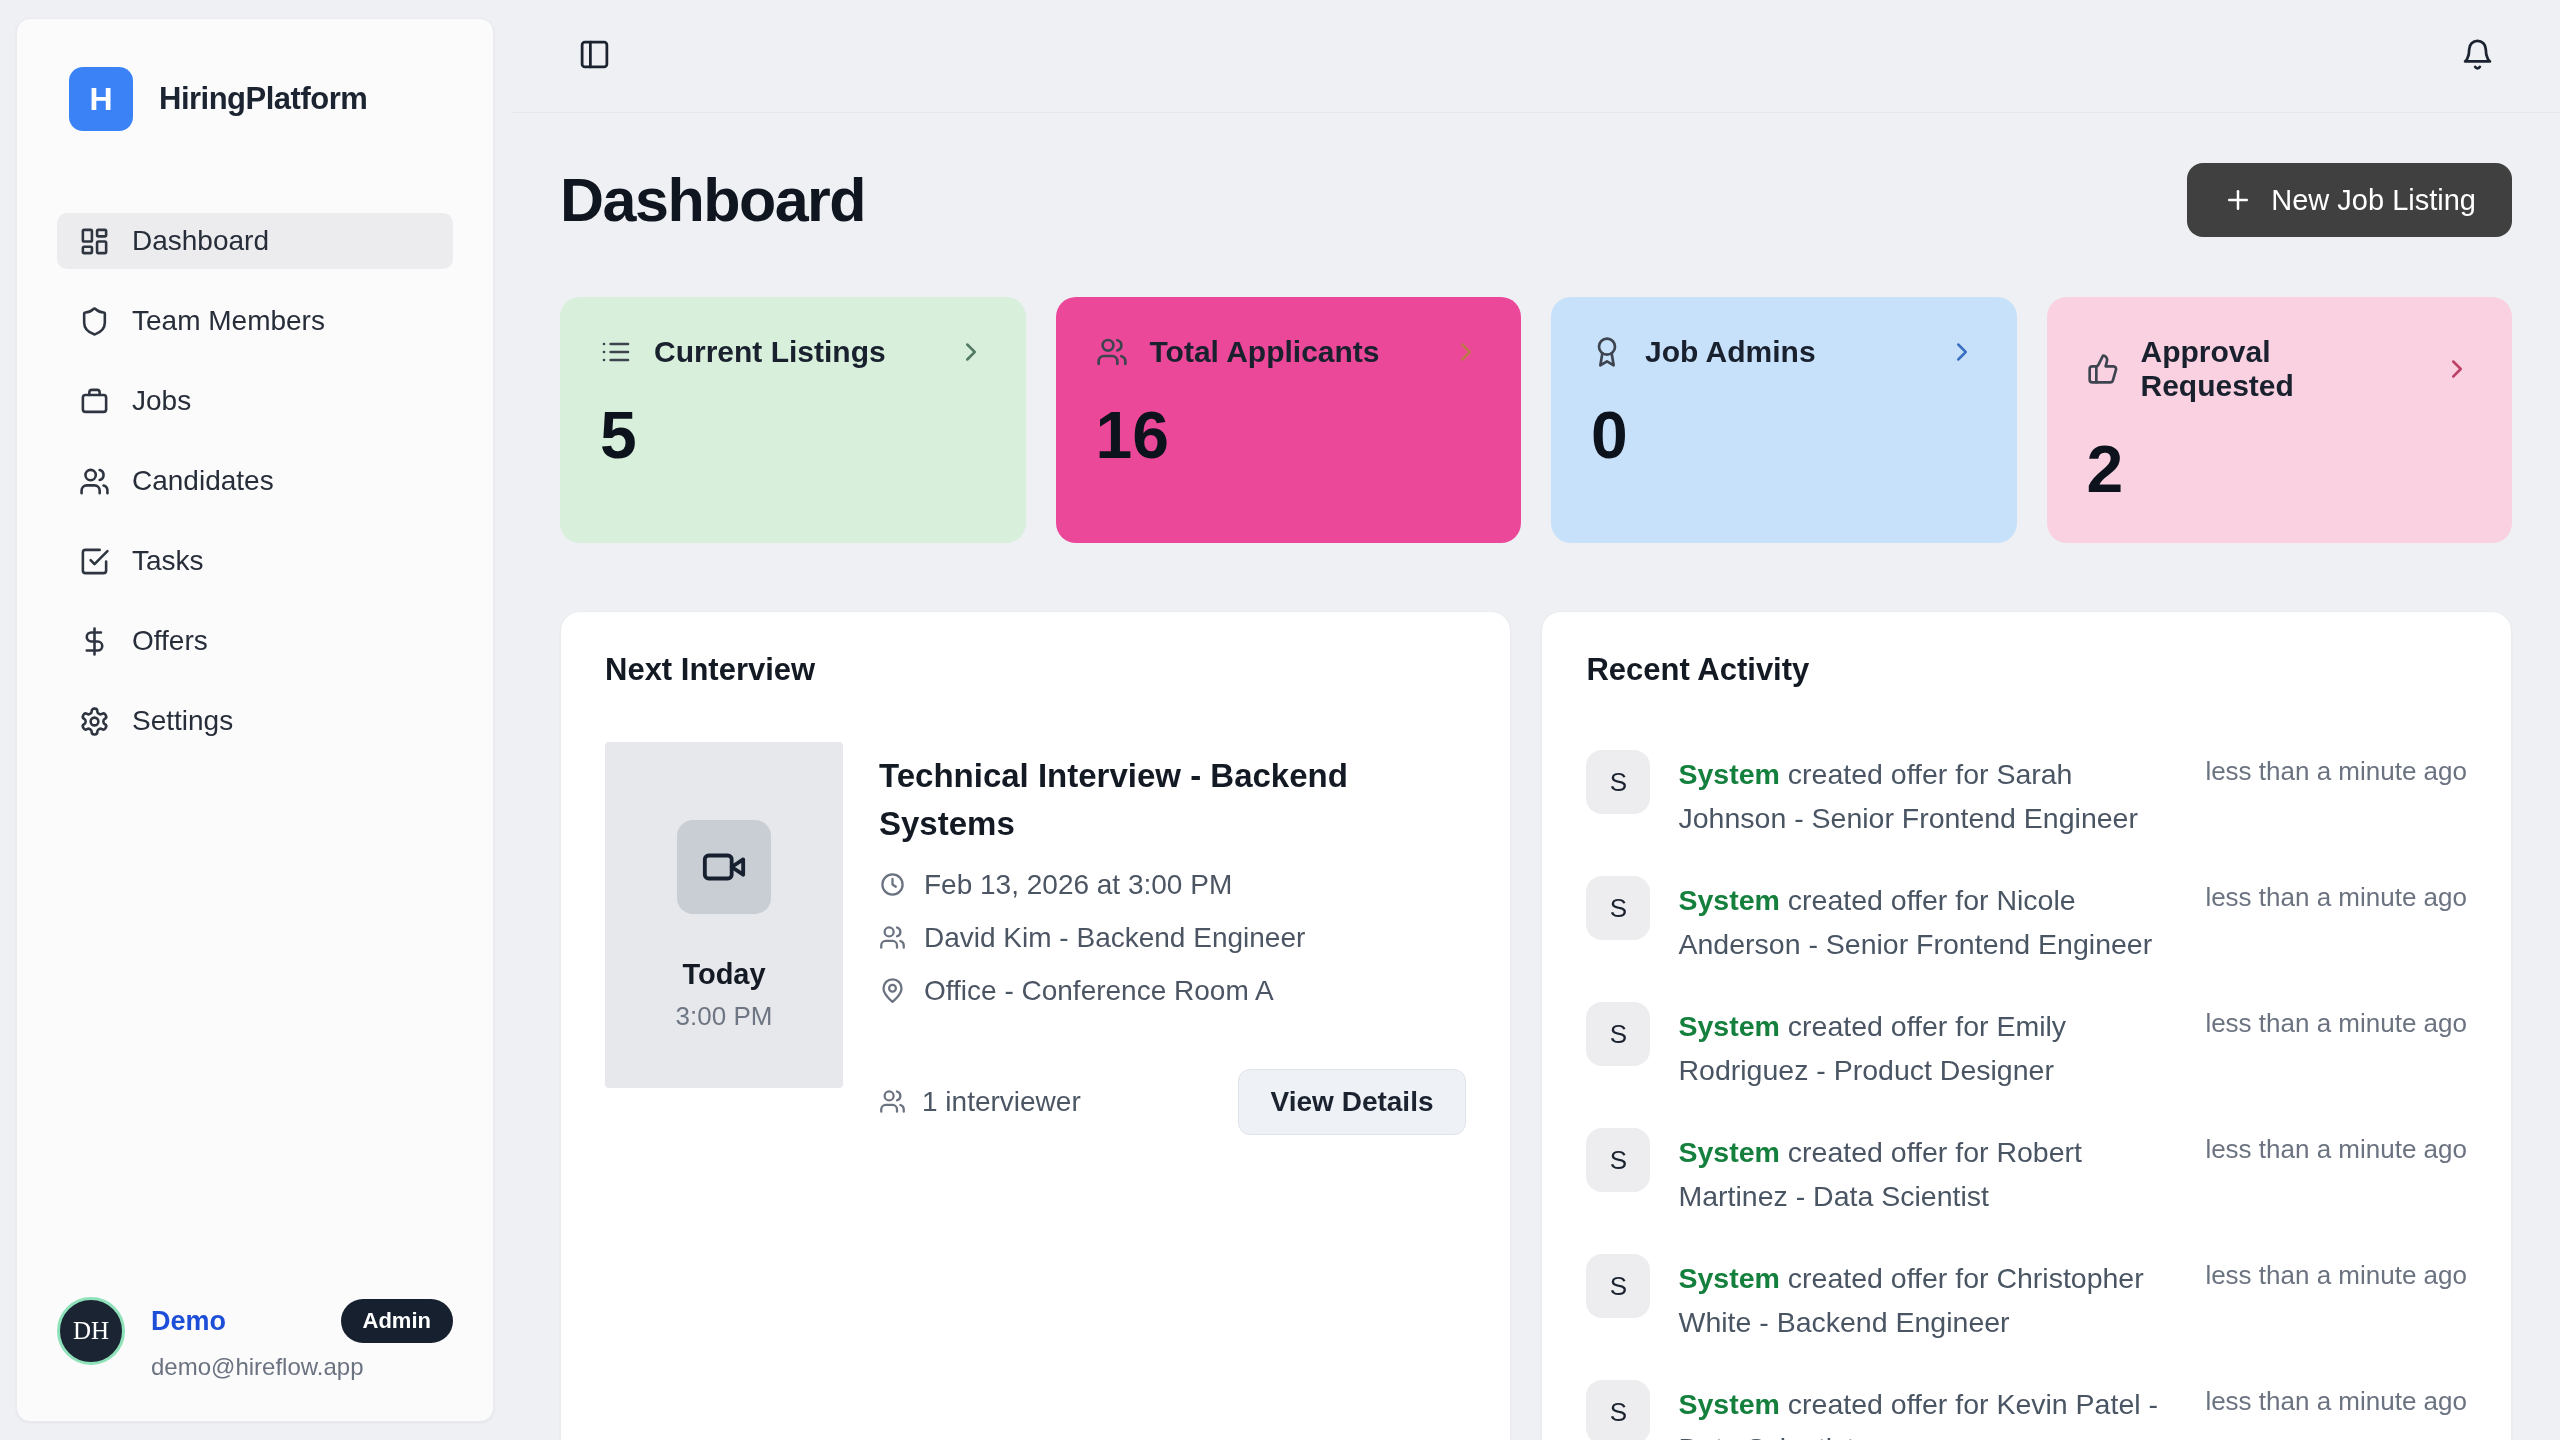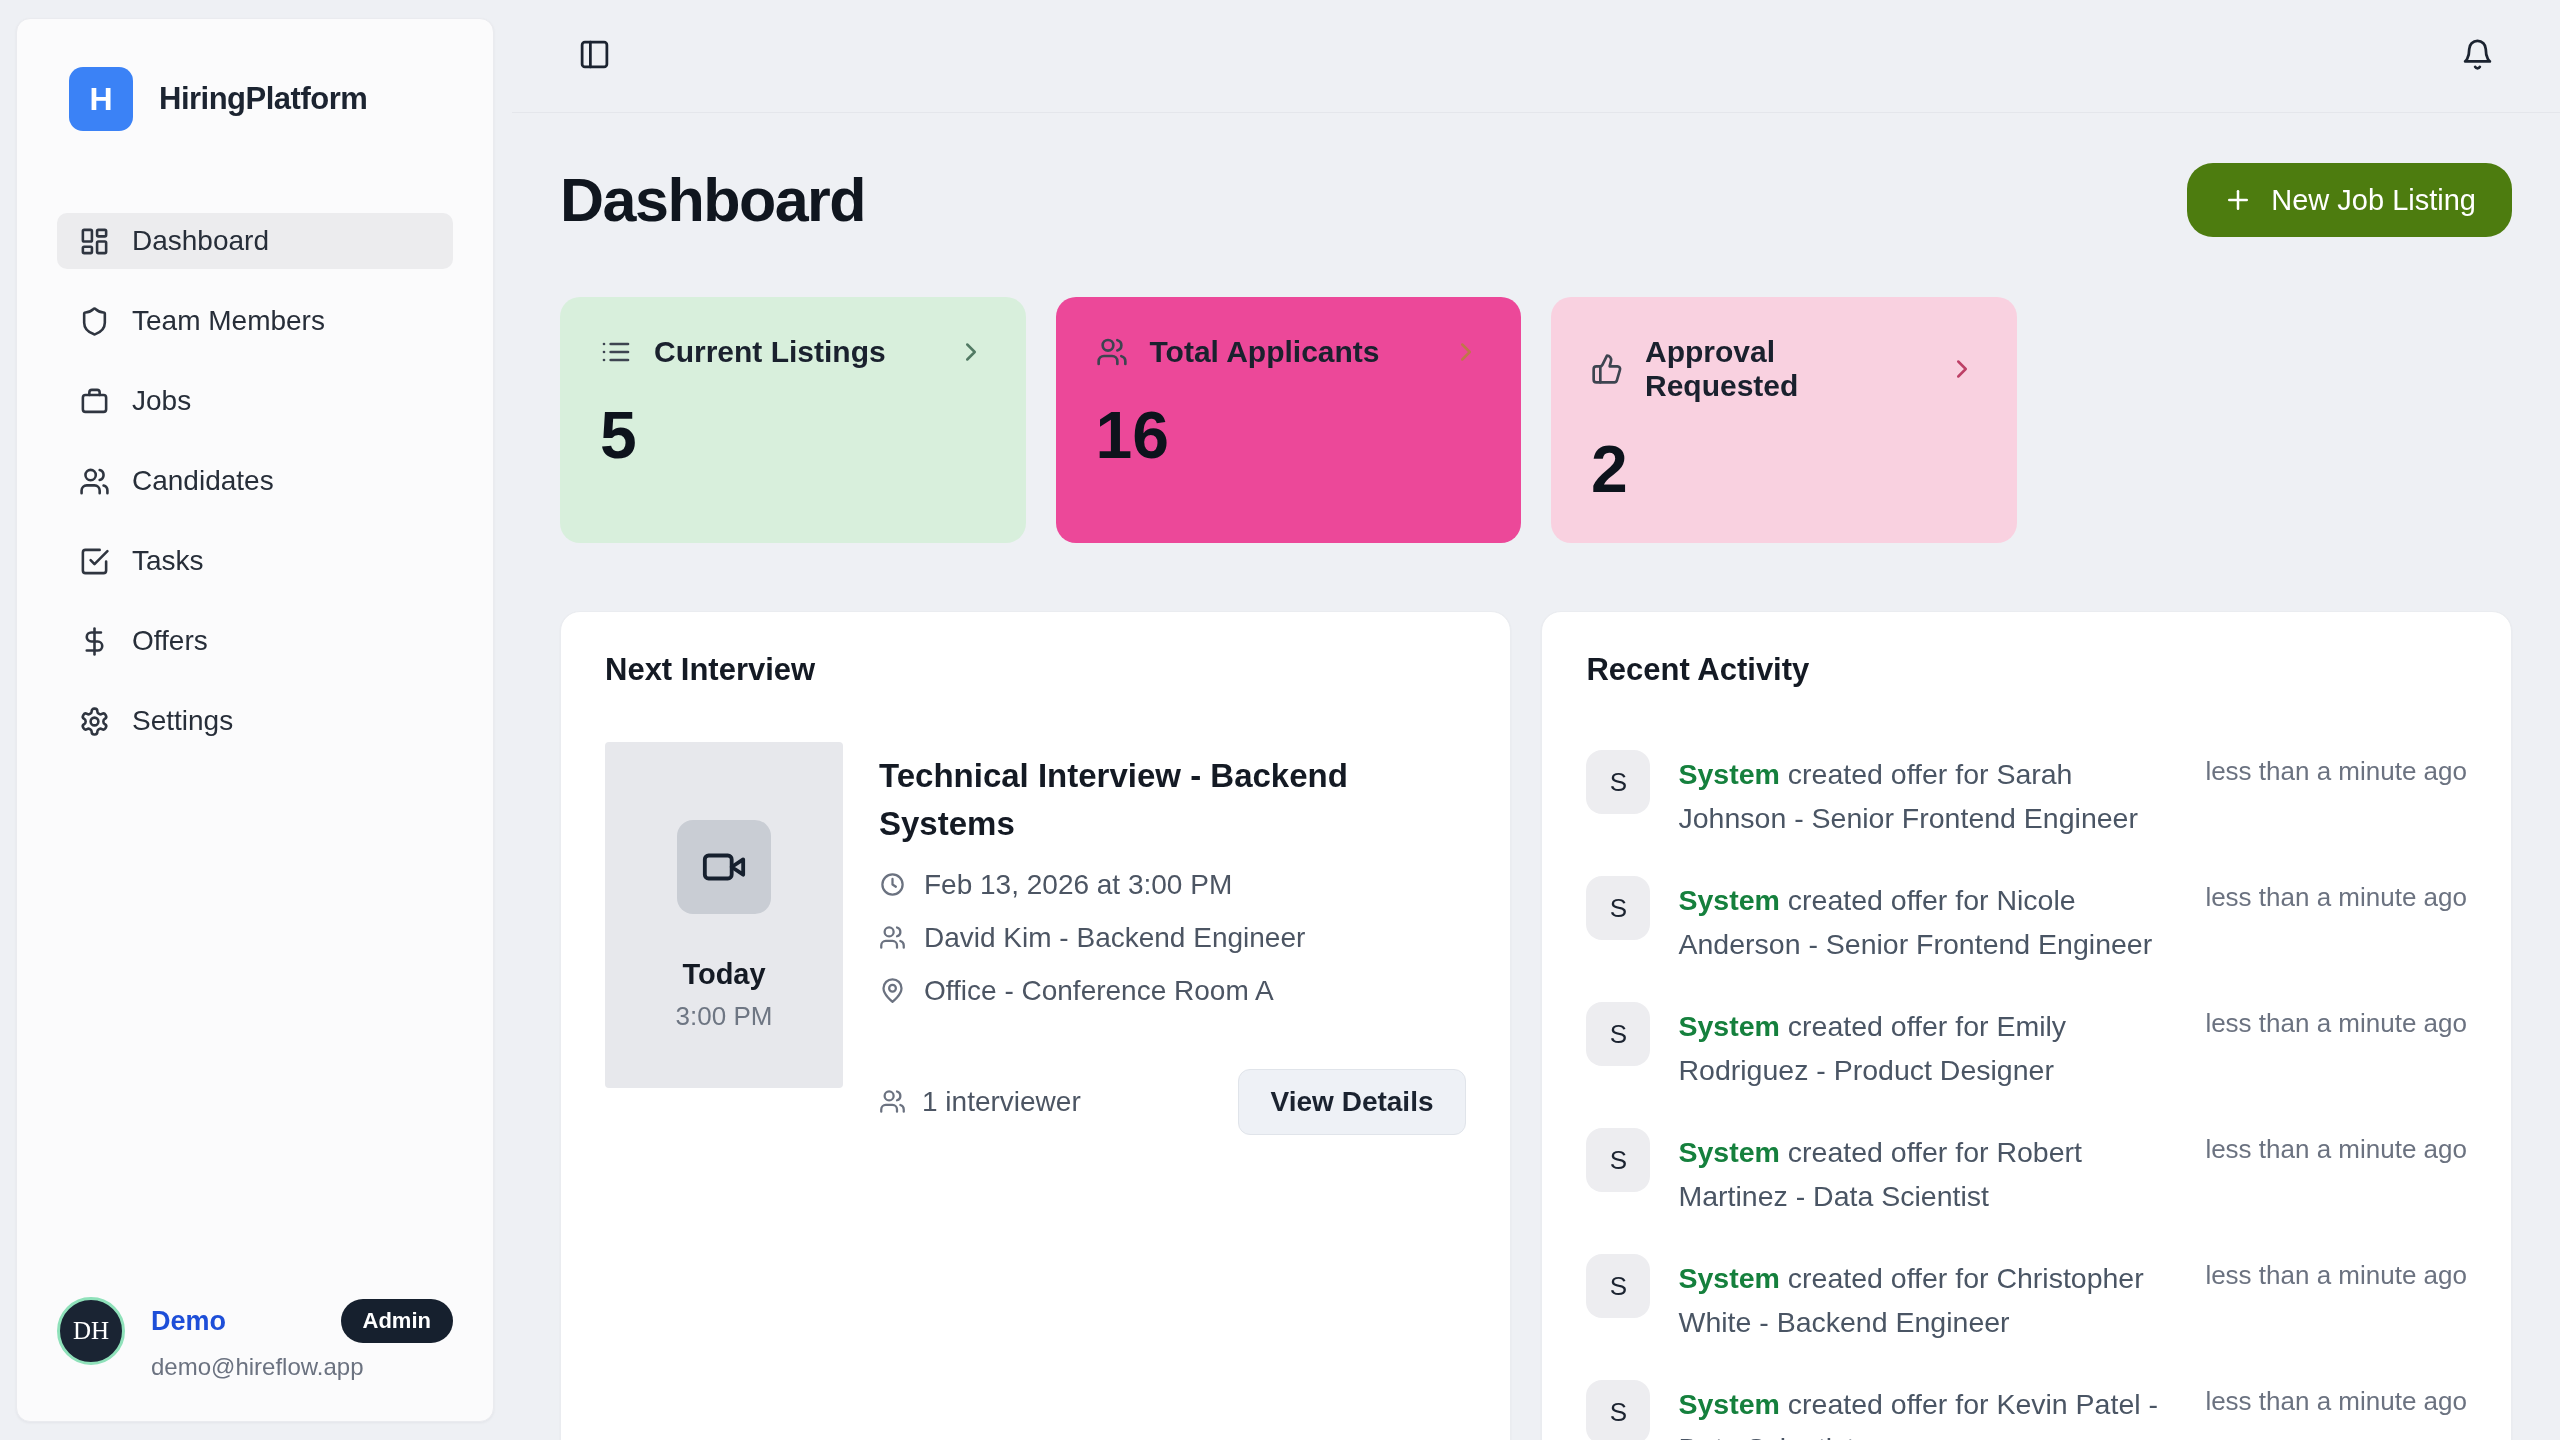--- a/index.html
+++ b/index.html
@@ -60,21 +60,21 @@
     display:flex; align-items:center; padding:0 66px;
   }
   .iconbtn { background:none; border:none; cursor:pointer; color:#1b2330; }
   .iconbtn .icn { width:33px; height:33px; }
   .bell-btn { margin-left:auto; }
 
   .content { padding:50px 48px 0 48px; }
   .title-row { display:flex; align-items:center; justify-content:space-between; }
   .page-title { font-size:61px; font-weight:700; color:#10161f; letter-spacing:-1.5px; }
   .new-job-btn {
-    background:#4d7c0f; color:#fff; height:74px; border:none; border-radius:26px;
+    background:#404040; color:#fff; height:74px; border:none; border-radius:16px;
     padding:0 36px; display:flex; align-items:center; gap:18px;
     font-size:29px; font-weight:500; font-family:inherit; cursor:pointer;
   }
   .new-job-btn .icn { width:30px; height:30px; }
 
   .stats { display:grid; grid-template-columns:repeat(4,1fr); gap:30px; margin-top:60px; }
   .stat-card { border-radius:20px; padding:38px 40px; height:246px; cursor:pointer; }
   .stat-head { display:flex; align-items:center; gap:22px; }
   .stat-head .stat-icn { width:32px; height:32px; color:#3d4450; }
   .stat-label { font-size:30px; font-weight:600; color:#1a212e; flex:1; }
@@ -294,20 +294,37 @@
             <span class="stat-label">Total Applicants</span>
             <span class="icn stat-chevron" style="color: rgb(192, 118, 74);">
               <svg viewBox="0 0 24 24" fill="none" stroke="currentColor" stroke-width="2" stroke-linecap="round" stroke-linejoin="round">
                 <path d="m9 18 6-6-6-6"></path>
               </svg>
             </span>
           </div>
           <div class="stat-value">16</div>
         </div>
 
+        <div class="stat-card" style="background: rgb(200, 225, 250);">
+          <div class="stat-head">
+            <span class="icn stat-icn">
+              <svg viewBox="0 0 24 24" fill="none" stroke="currentColor" stroke-width="2" stroke-linecap="round" stroke-linejoin="round">
+                <circle cx="12" cy="8" r="6"></circle>
+                <path d="M15.477 12.89 17 22l-5-3-5 3 1.523-9.11"></path>
+              </svg>
+            </span>
+            <span class="stat-label">Job Admins</span>
+            <span class="icn stat-chevron" style="color: rgb(58, 112, 194);">
+              <svg viewBox="0 0 24 24" fill="none" stroke="currentColor" stroke-width="2" stroke-linecap="round" stroke-linejoin="round">
+                <path d="m9 18 6-6-6-6"></path>
+              </svg>
+            </span>
+          </div>
+          <div class="stat-value">0</div>
+        </div>
 
         <div class="stat-card" style="background: rgb(249, 209, 224);">
           <div class="stat-head">
             <span class="icn stat-icn">
               <svg viewBox="0 0 24 24" fill="none" stroke="currentColor" stroke-width="2" stroke-linecap="round" stroke-linejoin="round">
                 <path d="M7 10v12"></path>
                 <path d="M15 5.88 14 10h5.83a2 2 0 0 1 1.92 2.56l-2.33 8A2 2 0 0 1 17.5 22H4a2 2 0 0 1-2-2v-8a2 2 0 0 1 2-2h2.76a2 2 0 0 0 1.79-1.11L12 2a3.13 3.13 0 0 1 3 3.88Z"></path>
               </svg>
             </span>
             <span class="stat-label">Approval Requested</span>

